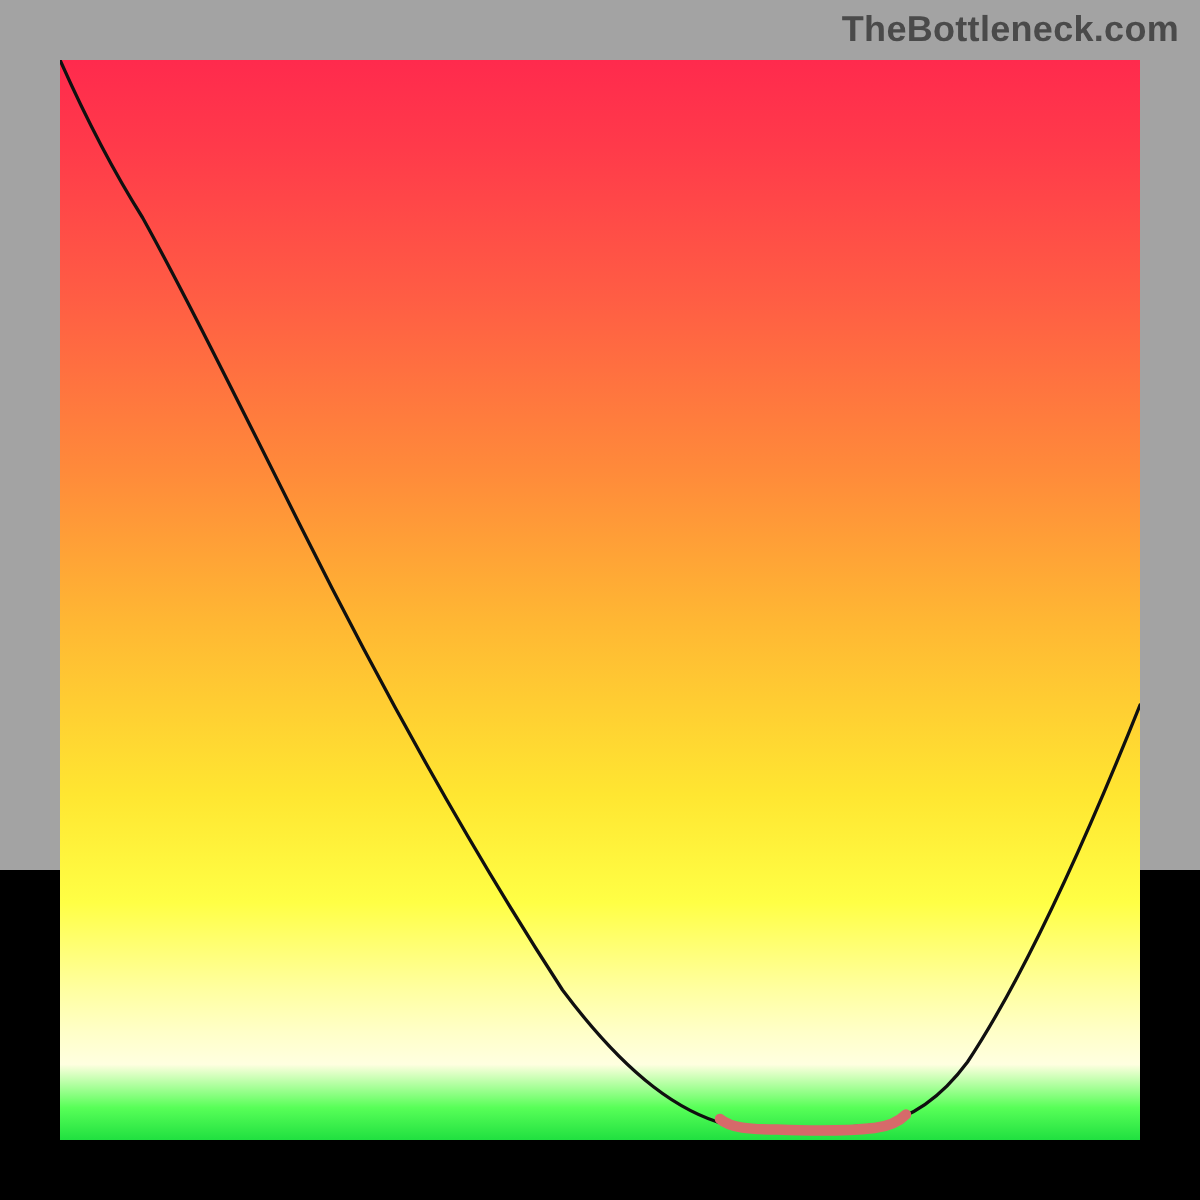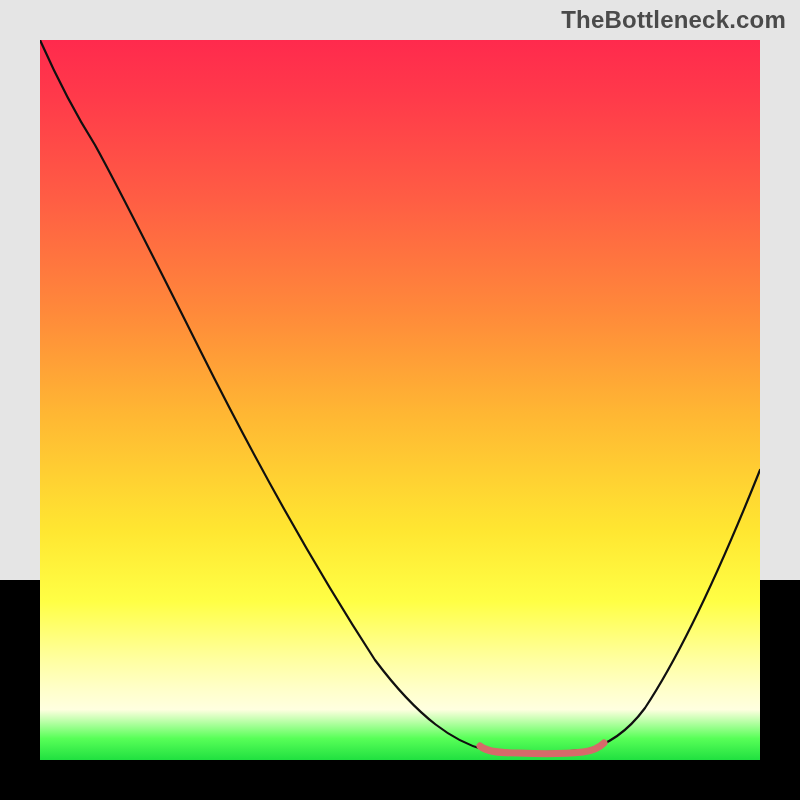--- a/index.html
+++ b/index.html
@@ -8,21 +8,21 @@
     width: 800px;
     height: 800px;
     background: #000;
     font-family: Arial, Helvetica, sans-serif;
     overflow: hidden;
   }
   .frame {
     position: relative;
     width: 800px;
     height: 580px;
-    background: #e5e5e5;
+    background: #a3a3a3;
   }
   .watermark {
     position: absolute;
     top: 6px;
     right: 14px;
     font-size: 24px;
     font-weight: 600;
     color: #4a4a4a;
     letter-spacing: 0.2px;
     user-select: none;

